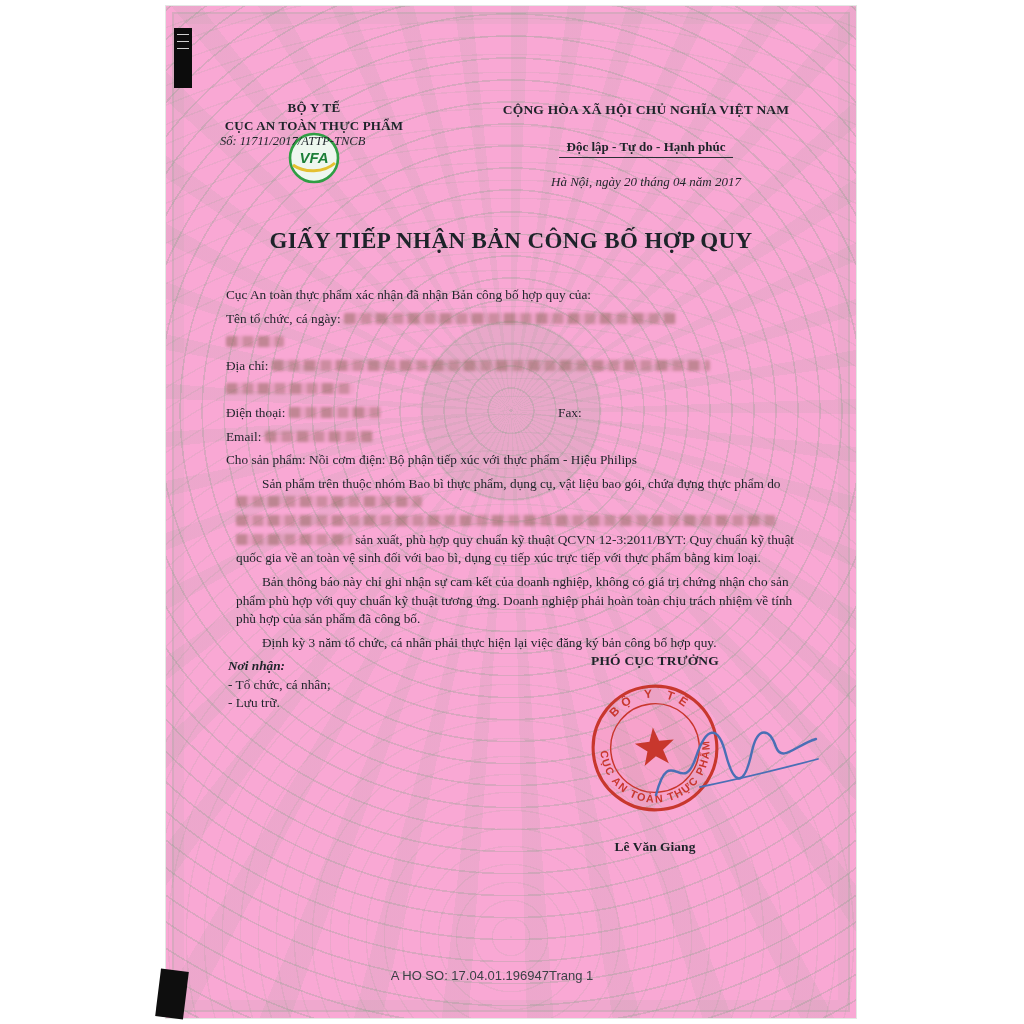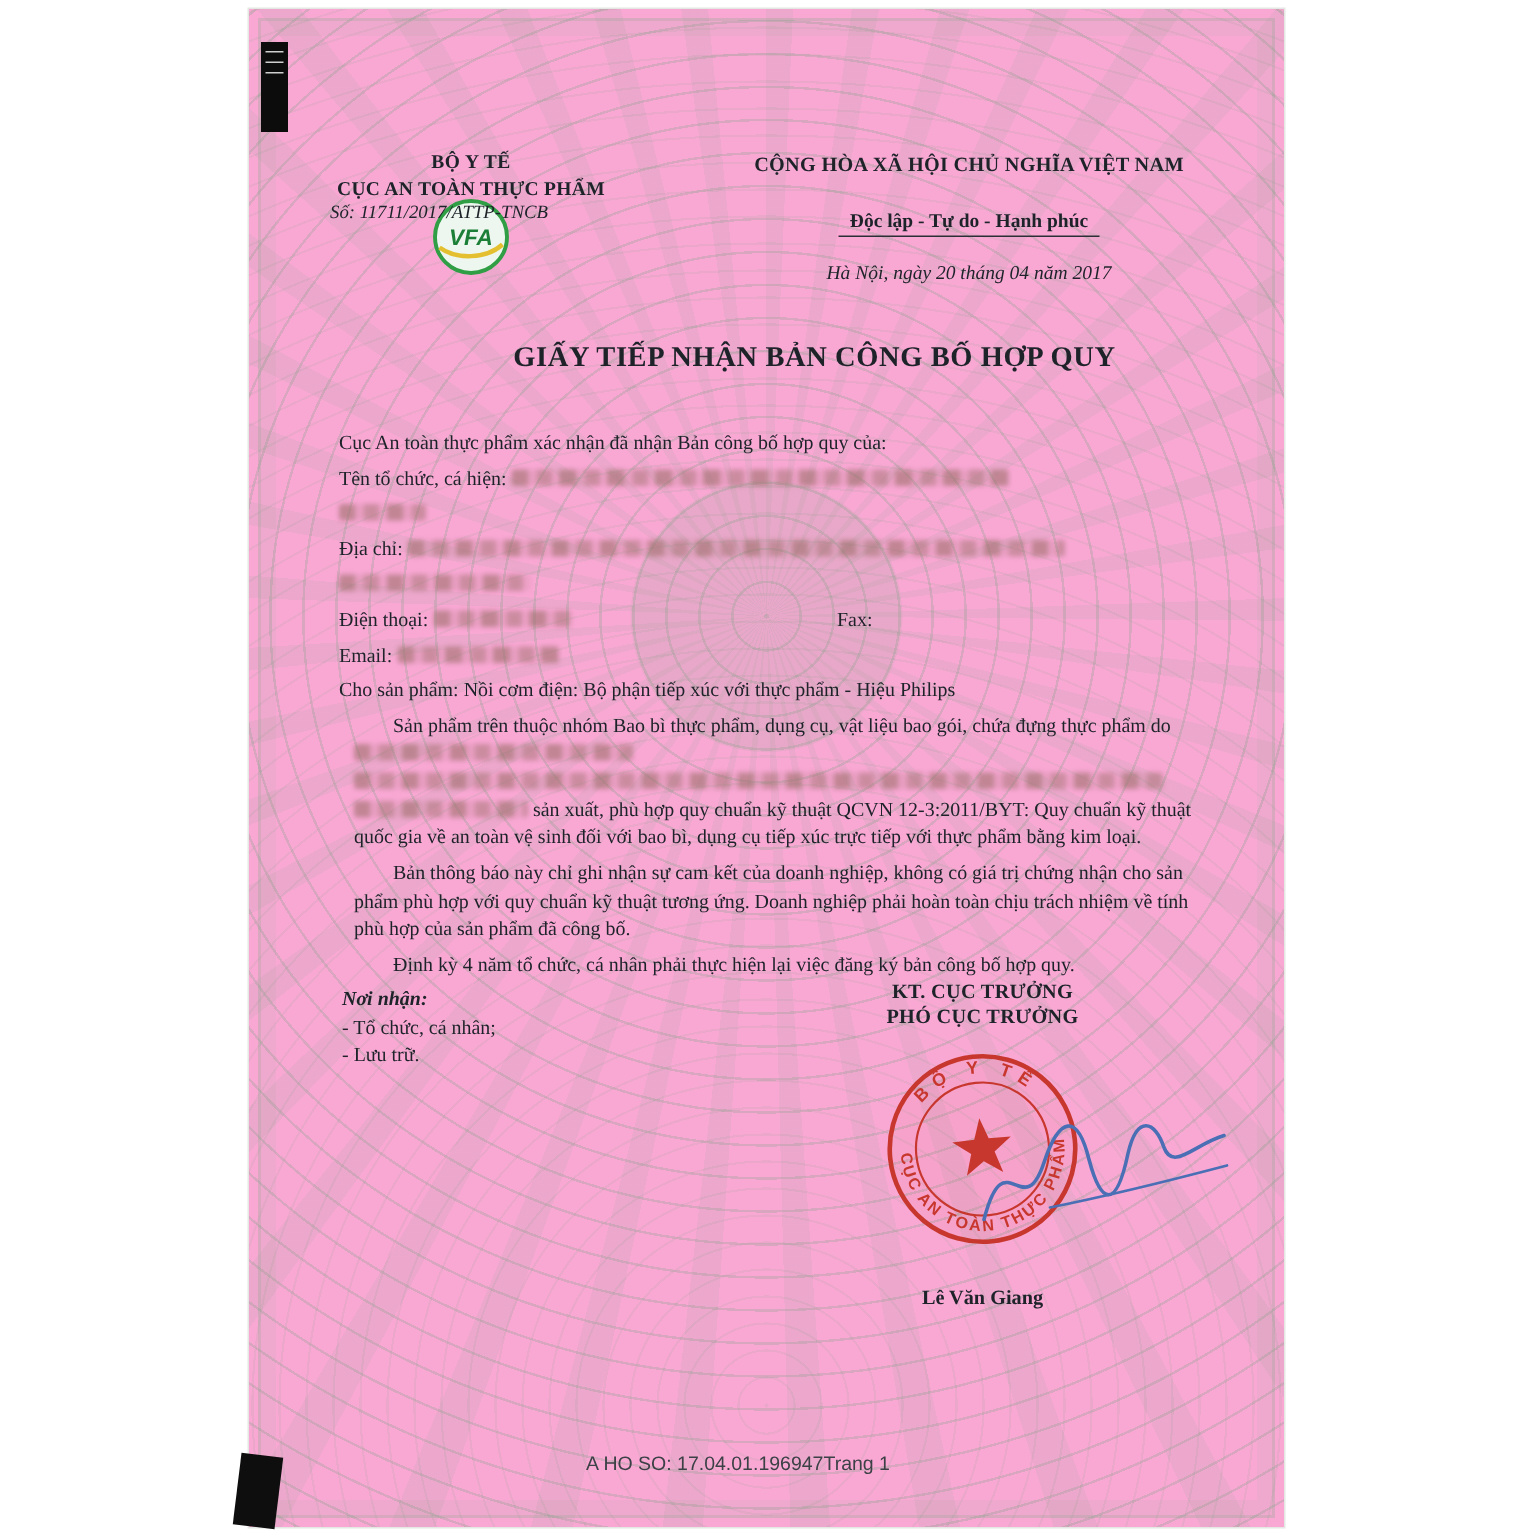--- a/index.html
+++ b/index.html
@@ -36,21 +36,21 @@
   .hleft{left:36px;top:94px;width:224px;text-align:center;}
   .hleft .l1{font-weight:bold;font-size:13px;letter-spacing:.3px;}
   .hleft .l2{font-weight:bold;font-size:13px;letter-spacing:.2px;margin-top:2px;}
   .hleft .logo{position:absolute;left:86px;top:32px;width:52px;height:52px;z-index:1;}
   .hleft .so{position:relative;z-index:2;font-style:italic;font-size:12.5px;text-align:left;padding-left:18px;}
   .hright{left:290px;top:96px;width:380px;text-align:center;}
   .hright .c1{font-weight:bold;font-size:13.5px;letter-spacing:.2px;}
   .hright .c2{display:inline-block;font-weight:bold;font-size:13px;margin-top:3px;border-bottom:1px solid #2a2f35;padding:0 8px 2px 8px;}
   .hright .c3{font-style:italic;font-size:13px;margin-top:16px;}
 
-  .doc-title{left:0;top:222px;width:100%;text-align:center;font-weight:bold;font-size:19px;letter-spacing:.4px;padding-left:32px;}
+  .doc-title{left:0;top:222px;width:100%;text-align:center;font-weight:bold;font-size:23px;letter-spacing:.4px;}
 
   
   .docbody{left:60px;top:280px;width:572px;font-size:13.3px;line-height:1.4;}
   .docbody p{margin:0 0 5px 0;}
   .docbody p.ind{text-indent:26px;margin-top:3px;padding-left:10px;}
   .frow{margin:0 0 5px 0;position:relative;}
   .contline{margin:3px 0 5px 0;}
   .redact{
     display:inline-block;height:11px;border-radius:2px;vertical-align:-1px;
     background:repeating-linear-gradient(90deg, rgba(158,112,108,.62) 0 11px, rgba(158,112,108,.18) 11px 17px, rgba(158,112,108,.5) 17px 27px, rgba(158,112,108,.12) 27px 32px);
@@ -104,21 +104,21 @@
     <div class="c2">Độc lập - Tự do - Hạnh phúc</div>
     <div class="c3">Hà Nội, ngày 20 tháng 04 năm 2017</div>
   </div>
 
   <div class="doc-title">GIẤY TIẾP NHẬN BẢN CÔNG BỐ HỢP QUY</div>
 
   <div class="docbody">
     <p>Cục An toàn thực phẩm xác nhận đã nhận Bản công bố hợp quy của:</p>
 
     <div class="frow">
-      <span>Tên tổ chức, cá hiện:</span>
+      <span>Tên tổ chức, cá ngày:</span>
       <span class="redact" style="width:332px"></span>
     </div>
     <div class="contline">
       <span class="redact" style="width:58px"></span>
     </div>
 
     <div class="frow">
       <span>Địa chỉ:</span>
       <span class="redact" style="width:438px"></span>
     </div>
@@ -144,31 +144,30 @@
 
     <p class="ind">
       <span>Sản phẩm trên thuộc nhóm Bao bì thực phẩm, dụng cụ, vật liệu bao gói, chứa đựng thực phẩm do</span>
       <span class="redact" style="width:186px"></span>
       <span class="redact" style="width:540px"></span>
       <span class="redact" style="width:116px"></span>
       <span>sản xuất, phù hợp quy chuẩn kỹ thuật QCVN 12-3:2011/BYT: Quy chuẩn kỹ thuật quốc gia về an toàn vệ sinh đối với bao bì, dụng cụ tiếp xúc trực tiếp với thực phẩm bằng kim loại.</span>
     </p>
 
     <p class="ind">Bản thông báo này chỉ ghi nhận sự cam kết của doanh nghiệp, không có giá trị chứng nhận cho sản phẩm phù hợp với quy chuẩn kỹ thuật tương ứng. Doanh nghiệp phải hoàn toàn chịu trách nhiệm về tính phù hợp của sản phẩm đã công bố.</p>
-    <p class="ind">Định kỳ 4 năm tổ chức, cá nhân phải thực hiện lại việc đăng ký bản công bố hợp quy.</p>
+    <p class="ind">Định kỳ 3 năm tổ chức, cá nhân phải thực hiện lại việc đăng ký bản công bố hợp quy.</p>
   </div>
 
   <div class="fleft">
     <div class="nt">Nơi nhận:</div>
     <div class="ri">- Tổ chức, cá nhân;</div>
     <div class="ri">- Lưu trữ.</div>
   </div>
 
   <div class="fright">
-    <div class="t">KT. CỤC TRƯỞNG</div>
     <div class="t">PHÓ CỤC TRƯỞNG</div>
 
     <div class="sealwrap">
       <svg class="seal" viewBox="0 0 130 130">
         <circle cx="65" cy="65" r="60" fill="rgba(215,60,48,.05)" stroke="#c8372d" stroke-width="3"></circle>
         <circle cx="65" cy="65" r="43" fill="none" stroke="#c8372d" stroke-width="1.4"></circle>
         <polygon points="65,45 69.7,58.5 84,58.8 72.6,67.5 76.8,81.2 65,73 53.2,81.2 57.4,67.5 46,58.8 60.3,58.5" fill="#c8372d"></polygon>
         <defs>
           <path id="sealTopArc" d="M 16,65 A 49,49 0 0 1 114,65"></path>
           <path id="sealBottomArc" d="M 12,65 A 53,53 0 0 0 118,65"></path>

